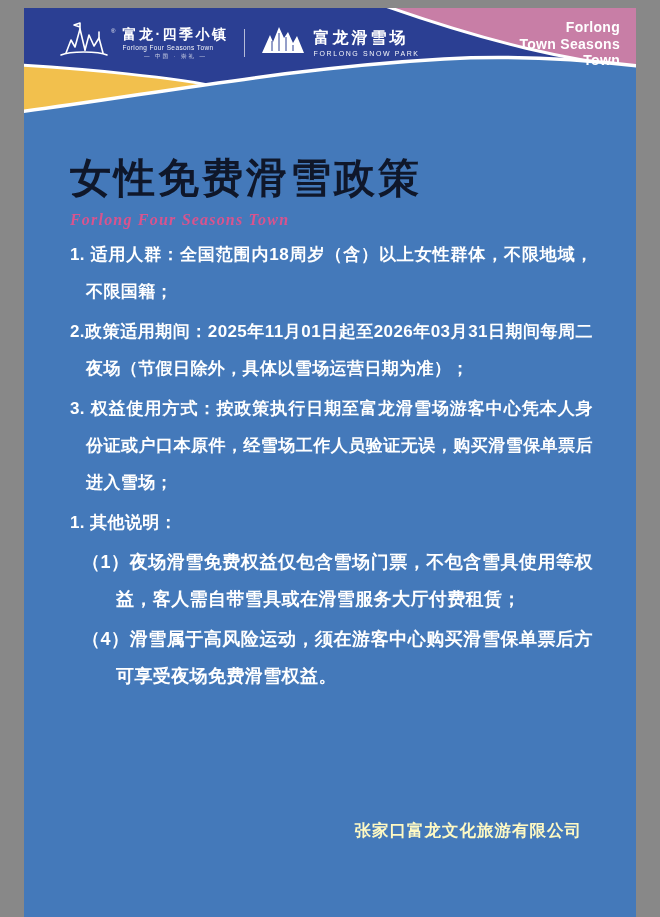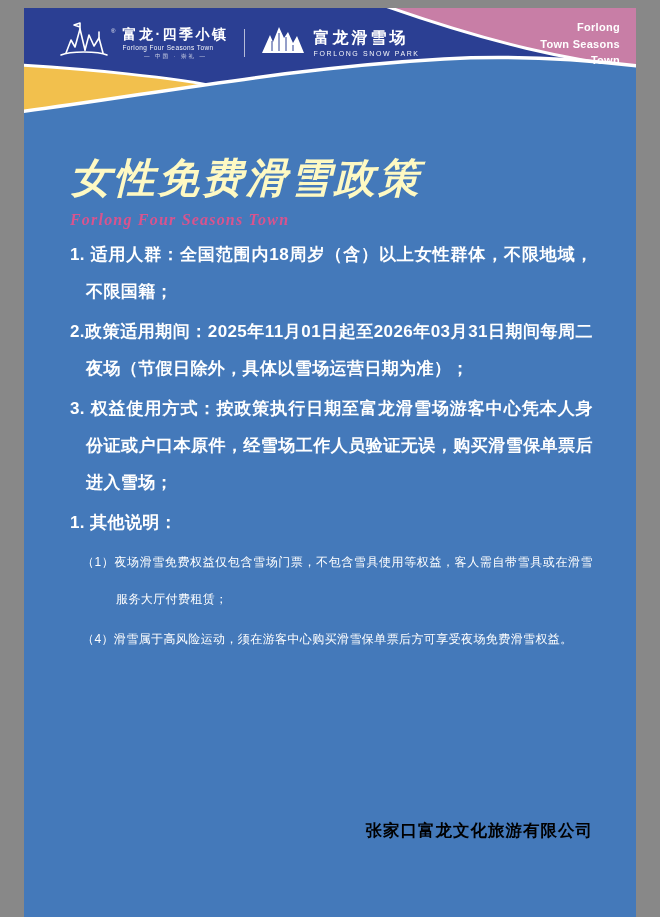--- a/index.html
+++ b/index.html
@@ -22,52 +22,52 @@
   .logo-cn.big{font-size:16px;font-weight:900;letter-spacing:3px;line-height:18px;font-family:Liberation Mono, monospace;}
   .logo-en{font-size:6.5px;letter-spacing:.4px;margin-top:2px;opacity:.95;}
   .logo-en.caps{font-size:7px;letter-spacing:1.6px;}
   .logo-sub{font-size:5.5px;letter-spacing:2px;margin-top:2px;opacity:.8;text-align:center;}
   .logo-reg{font-size:6px;vertical-align:top;position:relative;top:-12px;left:1px;opacity:.9;}
   .logo-divider{width:1px;height:28px;background:rgba(255,255,255,.65);margin:0 15px;}
   
   .corner-text{
     position:absolute;top:11px;right:16px;z-index:5;
     text-align:right;color:#fff;font-weight:700;
-    font-size:11px;line-height:16.5px;letter-spacing:.3px;
+    font-size:14px;line-height:16.5px;letter-spacing:.3px;
   }
   
   .content{
     position:absolute;top:146px;left:46px;right:43px;color:#fff;z-index:4;
   }
   .main-title{
     margin:0;font-size:41px;font-weight:900;letter-spacing:3px;
-    line-height:48px;color:#fef9c3;font-style:italic;
+    line-height:48px;color:#0f172a;
   }
   .script-sub{
     margin-top:9px;font-family:"Liberation Serif","DejaVu Serif",serif;
     font-style:italic;font-weight:700;color:#D9548E;
     font-size:16px;letter-spacing:1.2px;
   }
   .intro{
     margin-top:40px;font-size:17.5px;font-weight:700;line-height:38px;
     letter-spacing:.6px;text-align:justify;
   }
   .items{margin-top:7px;}
   .item{
     font-size:17px;font-weight:700;line-height:37px;letter-spacing:.4px;
     padding-left:16px;text-indent:-16px;margin-top:3px;text-align:justify;
   }
   .sub-item{
-    font-size:12px;font-weight:400;line-height:37px;letter-spacing:.4px;
+    font-size:18px;font-weight:700;line-height:37px;letter-spacing:.4px;
     margin-left:12px;padding-left:34px;text-indent:-34px;margin-top:3px;
     text-align:justify;
   }
   .footer{
-    position:absolute;top:805px;right:43px;z-index:4;
-    text-align:right;color:#000000;font-weight:700;
+    position:absolute;top:805px;right:54px;z-index:4;
+    text-align:right;color:#fef9c3;font-weight:700;
     font-size:16.5px;line-height:34px;letter-spacing:1px;
   }
 </style>
 </head>
 <body>
 
 <div class="page">
 
   <svg class="header-art" width="660" height="170" viewBox="0 0 660 170" aria-hidden="true">
 

